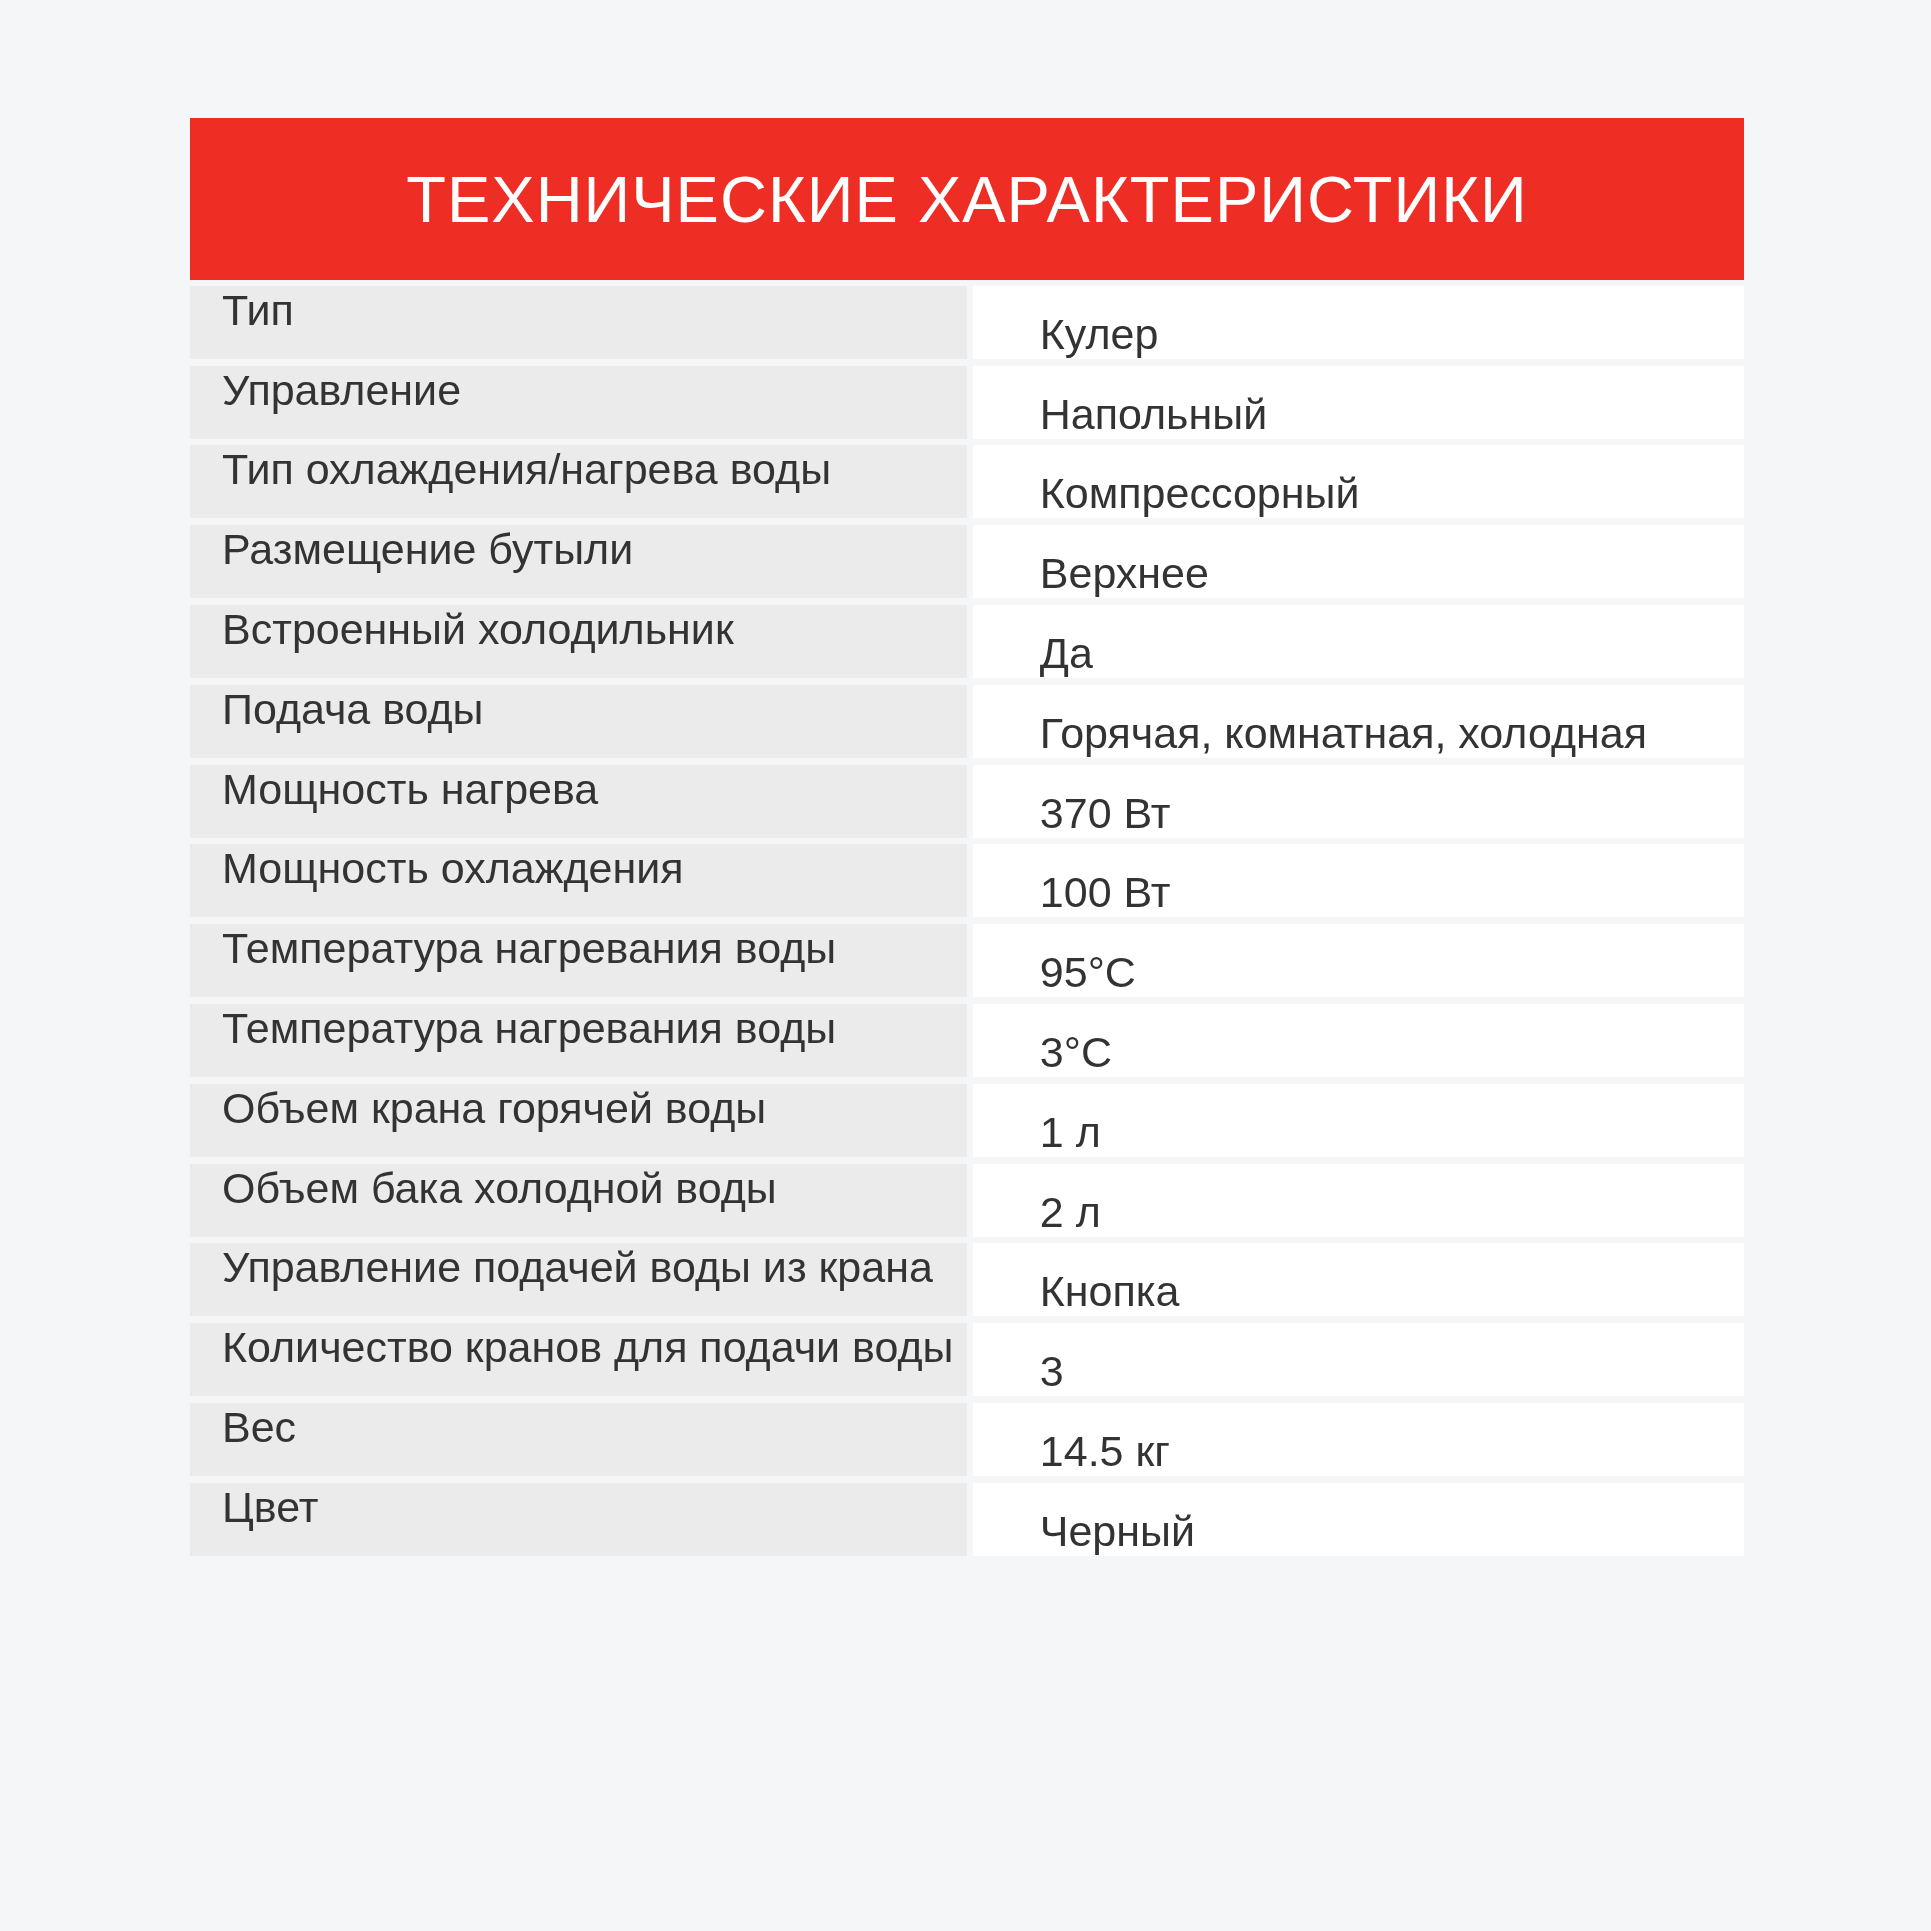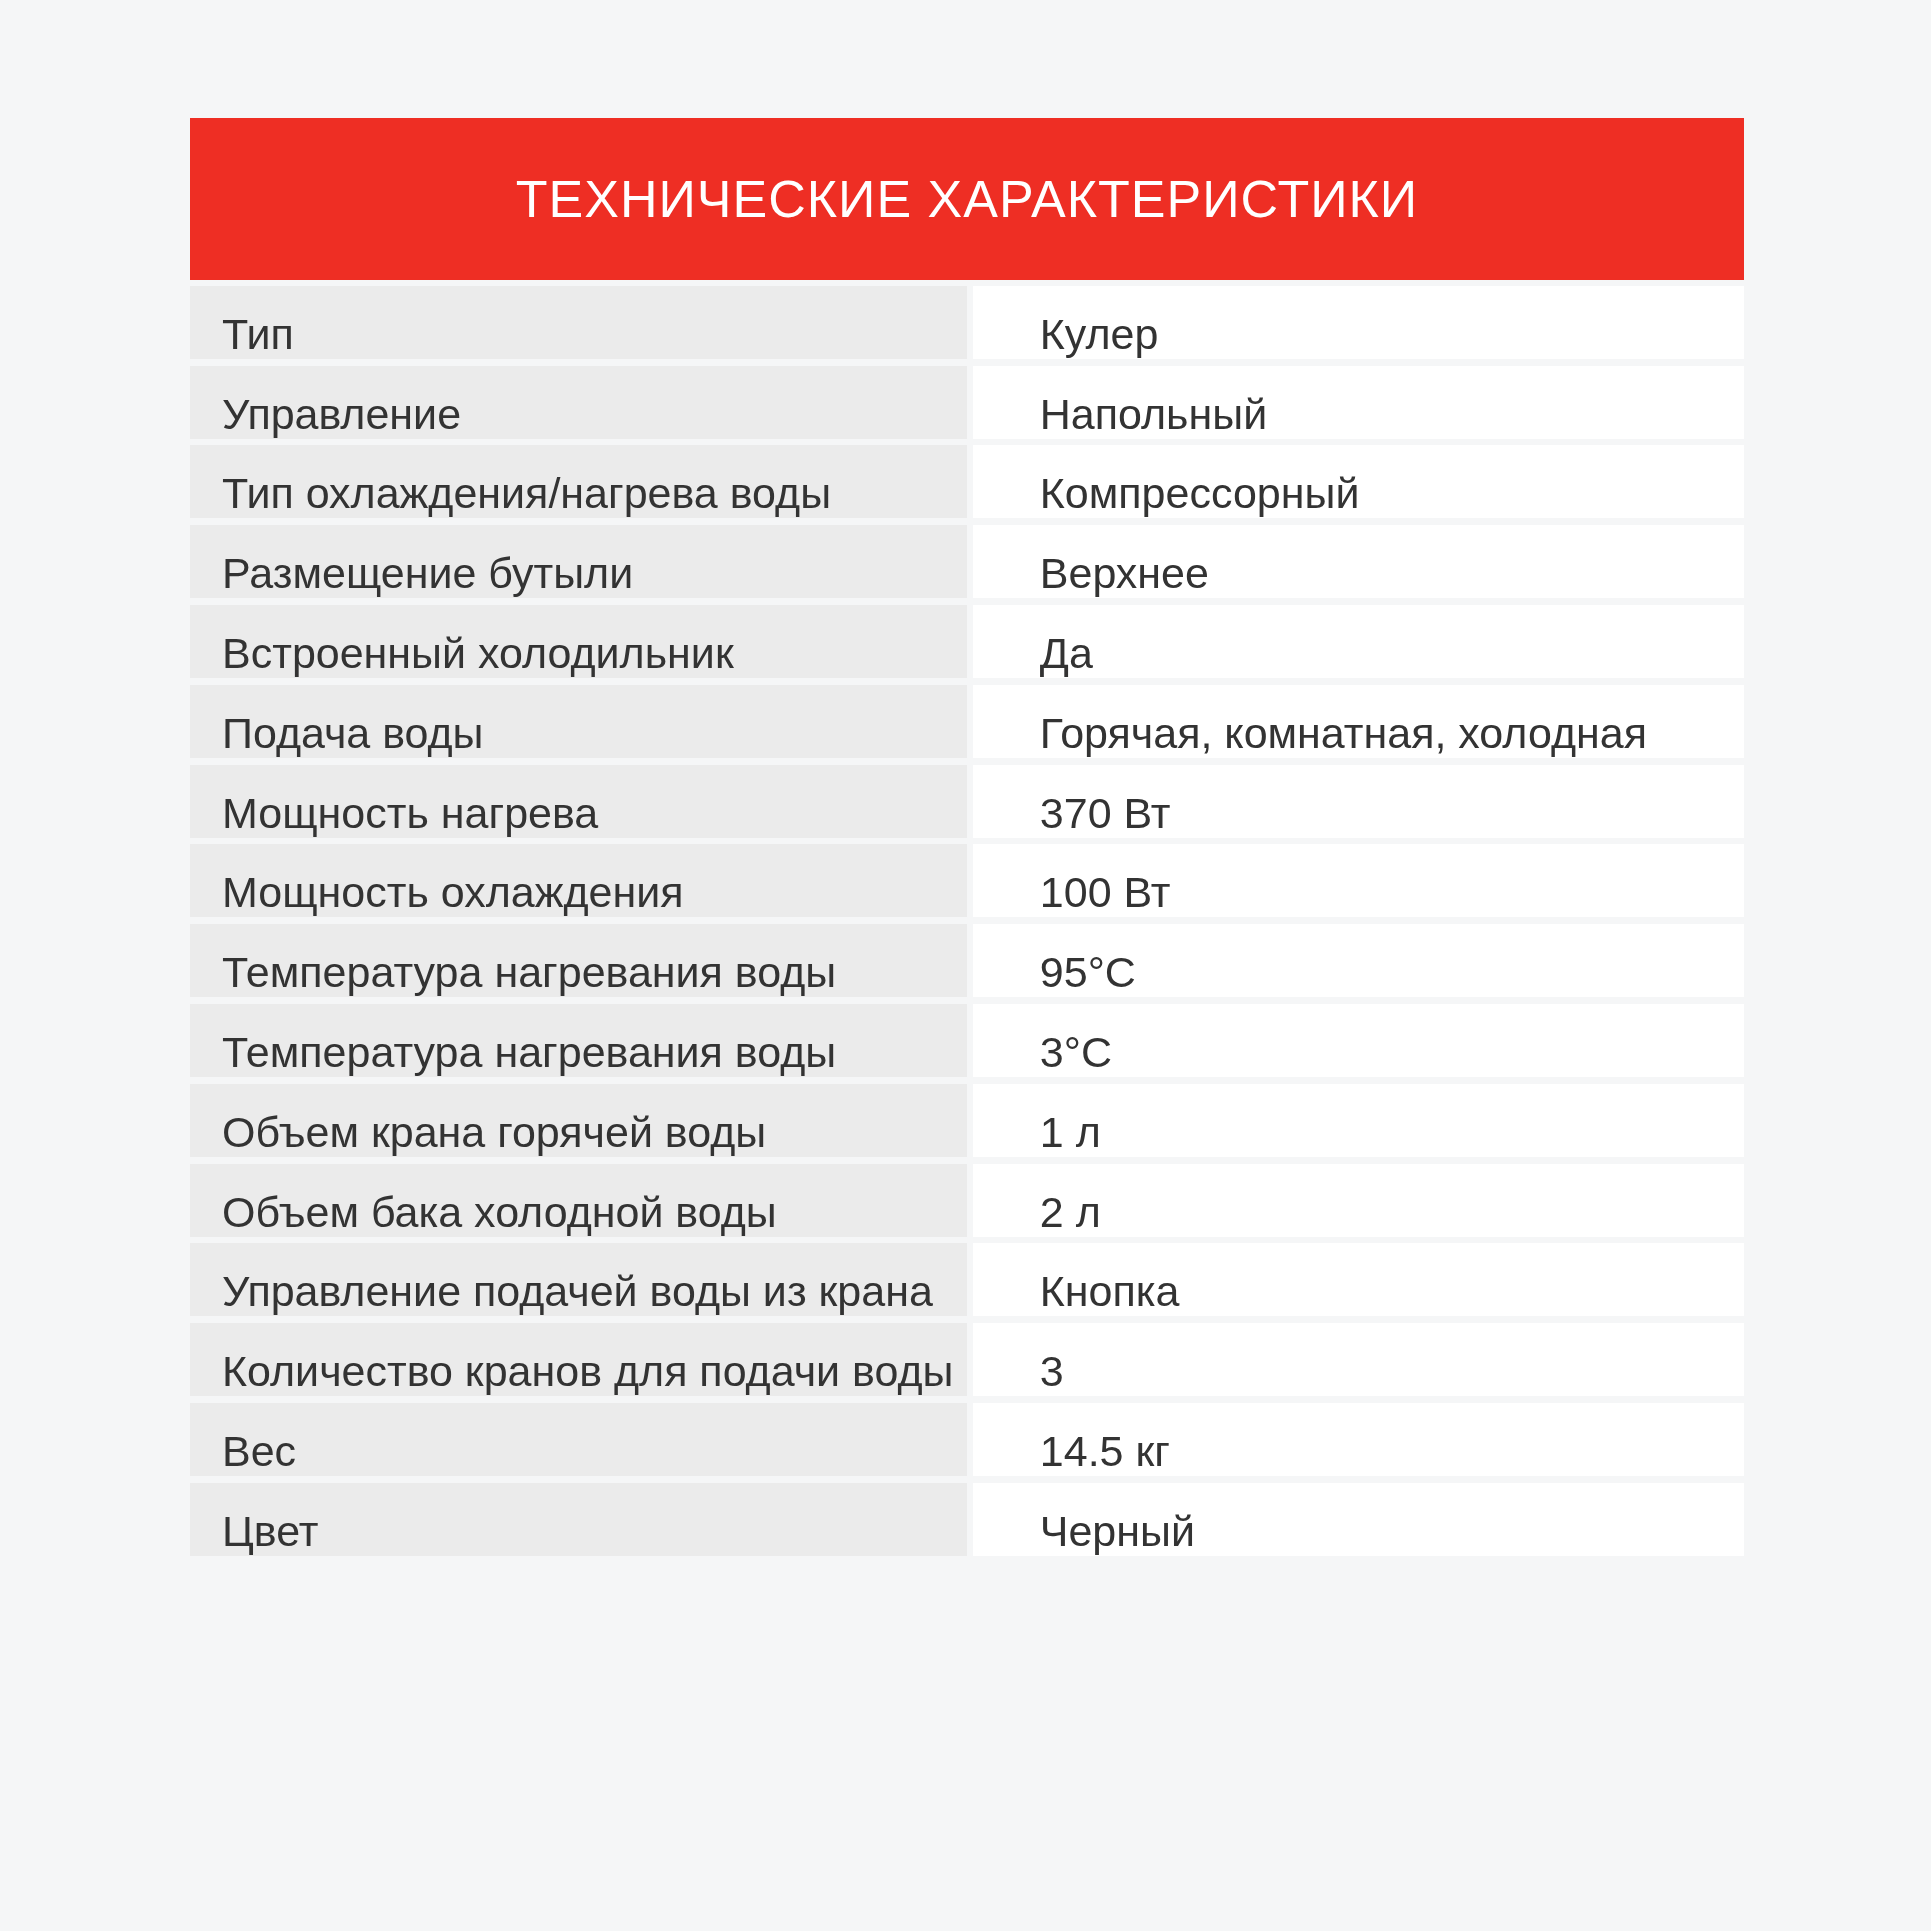--- a/index.html
+++ b/index.html
@@ -24,38 +24,38 @@
   }
   .banner {
     height: 162px;
     background: var(--accent, #ee2e24);
     display: flex;
     align-items: center;
     justify-content: center;
   }
   .banner-title {
     color: var(--banner-text, #ffffff);
-    font-size: 52px;
+    font-size: 65px;
     font-weight: 400;
     letter-spacing: 1px;
     white-space: nowrap;
   }
   .rows {
     margin-top: 5.8px;
   }
   .row {
     display: flex;
     height: 73px;
     margin-bottom: 6.8px;
   }
   .label-cell {
     width: 777px;
     background: var(--label-bg, #ebebeb);
     display: flex;
-    align-items: flex-end;
+    align-items: flex-start;
     box-sizing: border-box;
     padding-left: 32px;
     margin-right: 5.8px;
   }
   .value-cell {
     flex: 1;
     background: var(--value-bg, #ffffff);
     display: flex;
     align-items: flex-end;
     box-sizing: border-box;

